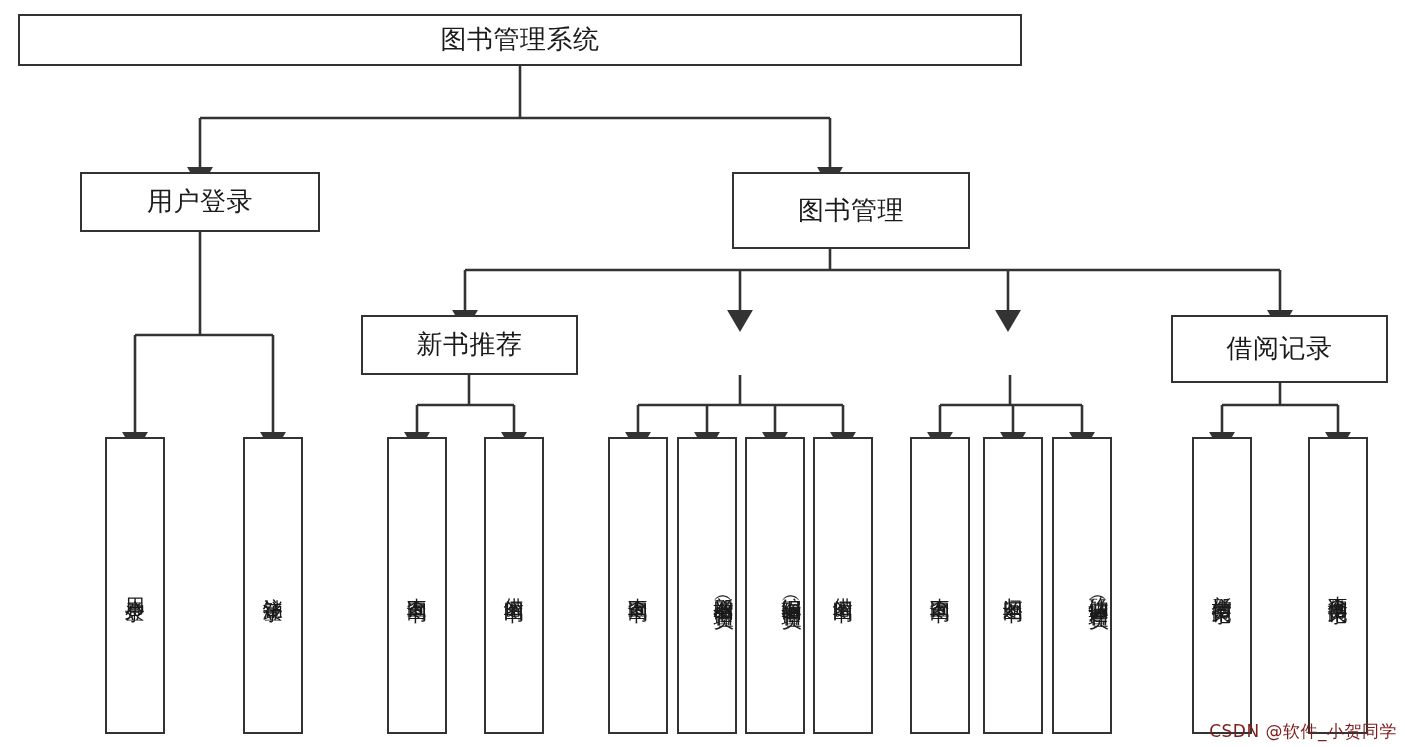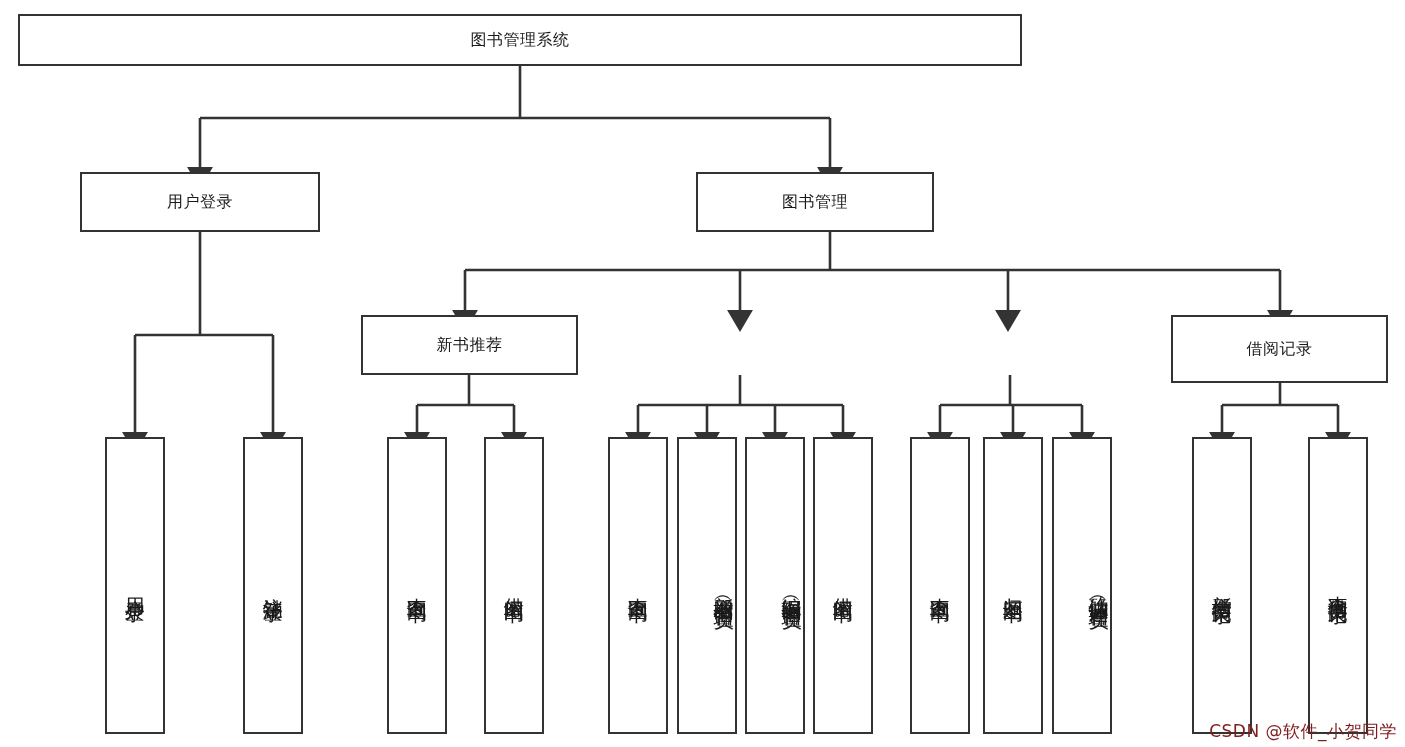--- a/index.html
+++ b/index.html
@@ -32,21 +32,21 @@
     box-sizing: border-box;
     border: 2px solid #333333;
     background: #ffffff;
     display: flex;
     align-items: center;
     justify-content: center;
     color: #1a1a1a;
     line-height: 1.12;
   }
   .node-box.horiz {
-    font-size: 16px;
+    font-size: 26px;
     letter-spacing: 0.5px;
     text-align: left;
   }
   .node-box.vert {
     writing-mode: vertical-rl;
     text-orientation: upright;
     font-size: 20px;
     letter-spacing: 2px;
     align-items: flex-start;
     justify-content: center;
@@ -131,21 +131,21 @@
     </g>
   </svg>
 
   <div class="node-box horiz" style="left:18px; top:14px; width:1004px; height:52px;">
     <span>图书管理系统</span>
   </div>
 
   <div class="node-box horiz" style="left:80px; top:172px; width:240px; height:60px;">
     <span>用户登录</span>
   </div>
-  <div class="node-box horiz" style="left:696px; top:172px; width:238px; height:60px;">
+  <div class="node-box horiz" style="left:732px; top:172px; width:238px; height:77px;">
     <span>图书管理</span>
   </div>
 
   <div class="node-box horiz" style="left:361px; top:315px; width:217px; height:60px;font-family:Liberation Serif, serif;">
     <span>新书推荐</span>
   </div>
   <div class="node-box horiz" style="left:1171px; top:315px; width:217px; height:68px;">
     <span>借阅记录</span>
   </div>
 

